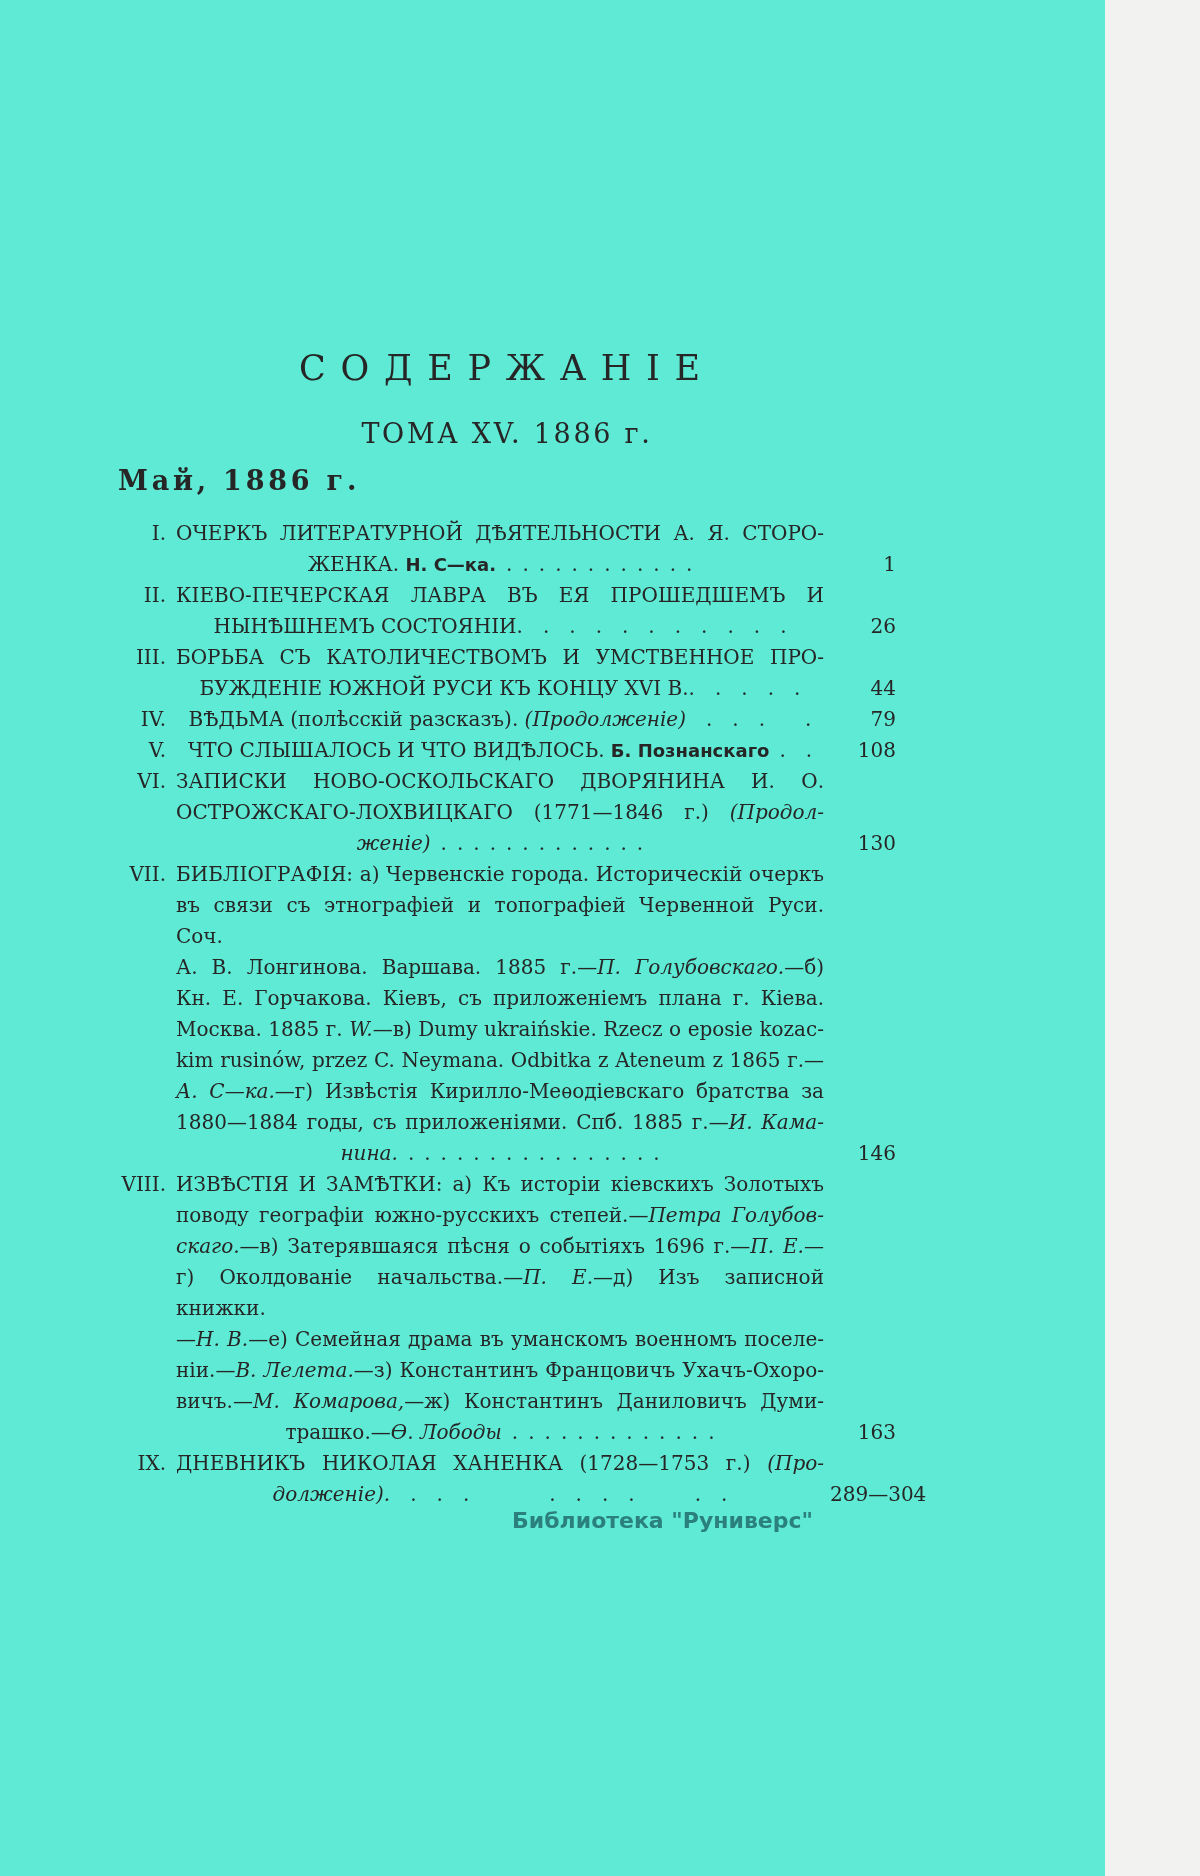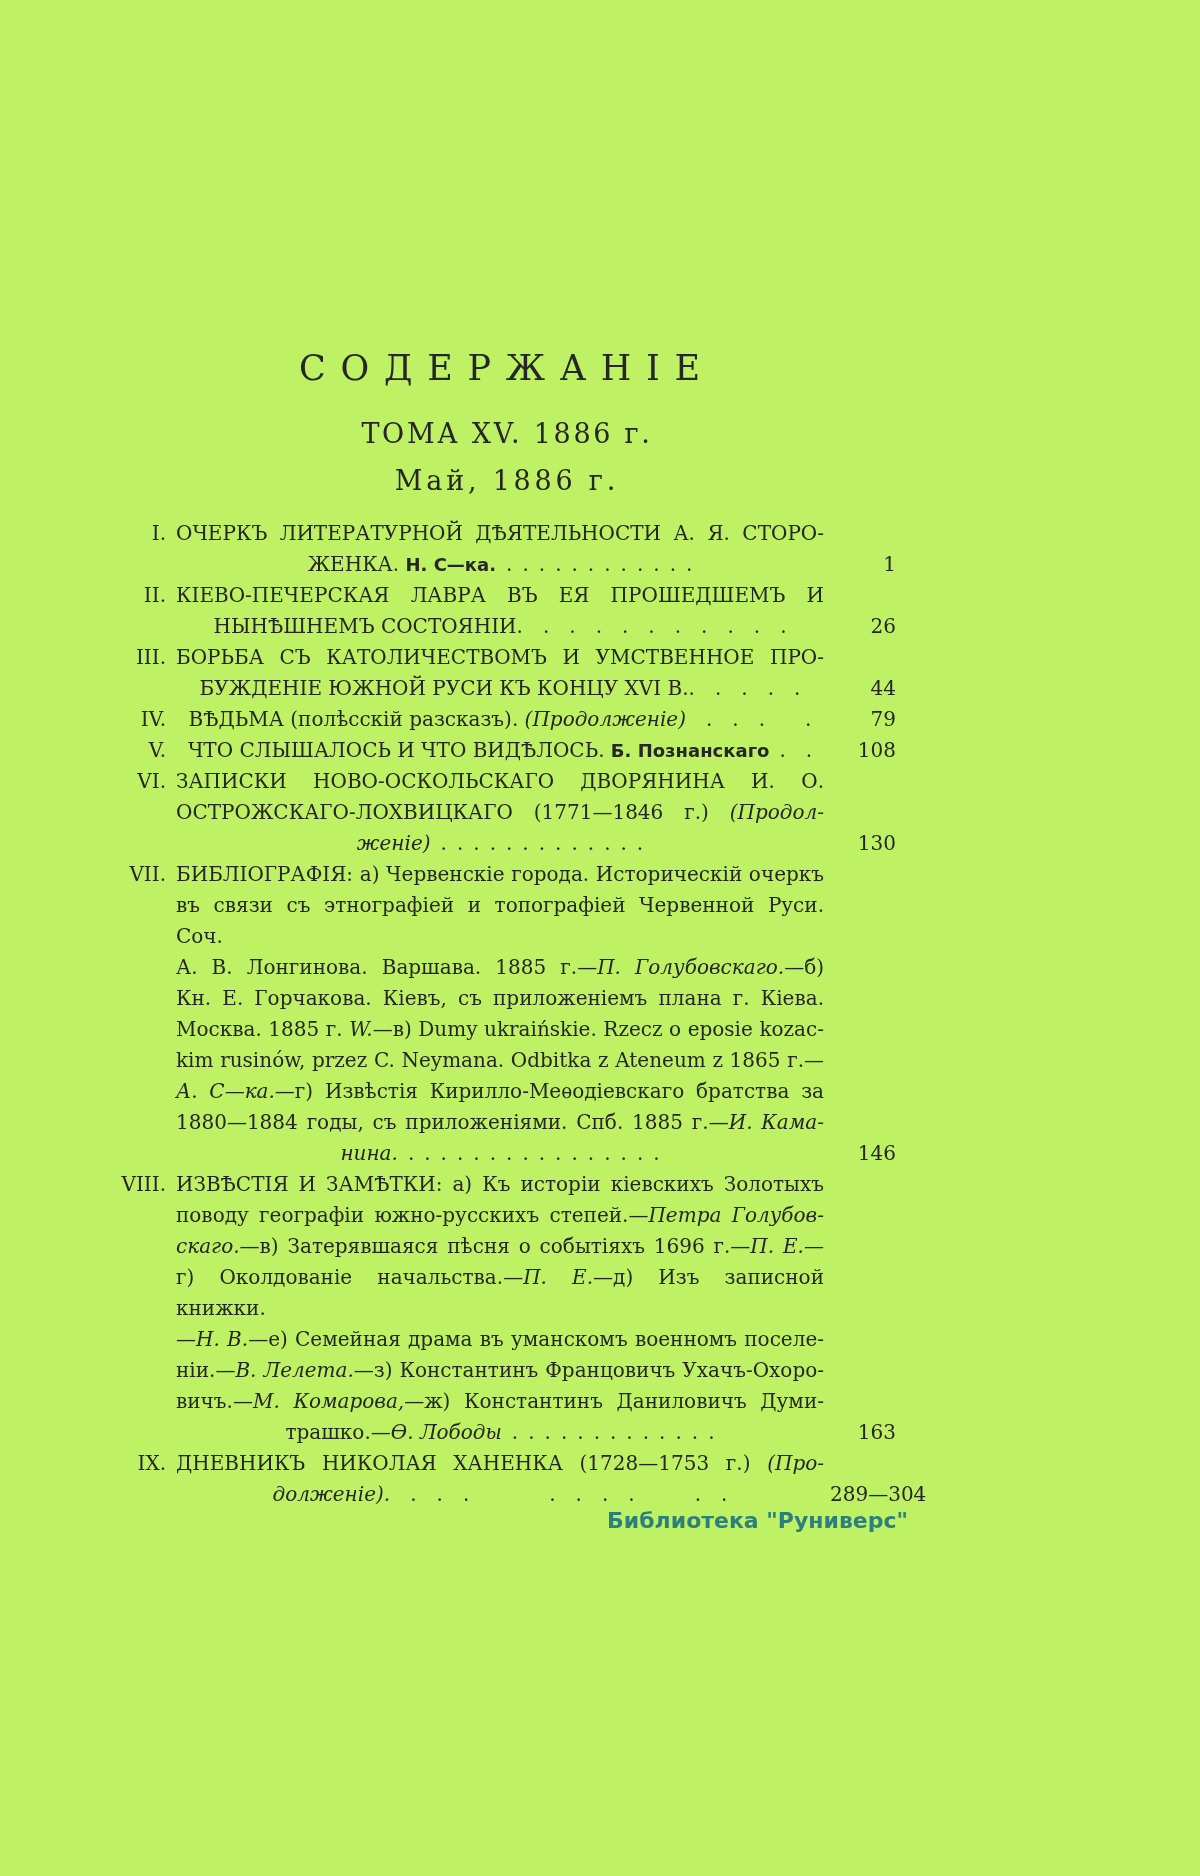--- a/index.html
+++ b/index.html
@@ -3,23 +3,23 @@
 <meta charset="utf-8">
 <style>
   html, body { margin: 0; padding: 0; }
   body {
     width: 1200px;
     background: #f2f2f0;
     font-family: "DejaVu Serif", serif;
   }
   .sheet {
     position: relative;
-    width: 1200px;
+    width: 1105px;
     height: 1876px;
-    background: #bef264;
+    background: #5eead4;
     color: #262626;
     overflow: hidden;
   }
   .content {
     position: absolute;
     left: 118px;
     top: 348px;
     width: 778px;
   }
   .title {
@@ -29,23 +29,23 @@
     margin: 0 0 30px 0;
     white-space: nowrap;
   }
   .volume {
     text-align: center;
     font-size: 27px;
     letter-spacing: 0.10em;
     margin: 0 0 16px 0;
   }
   .issue {
-    text-align: center;
+    text-align: left;
     font-size: 27px;
-    font-weight: 400;
+    font-weight: 700;
     letter-spacing: 0.14em;
     margin: 0 0 22px 0;
   }
   .entries {
     font-size: 20px;
     line-height: 31px;
   }
   .entry {
     display: flex;
     align-items: stretch;

